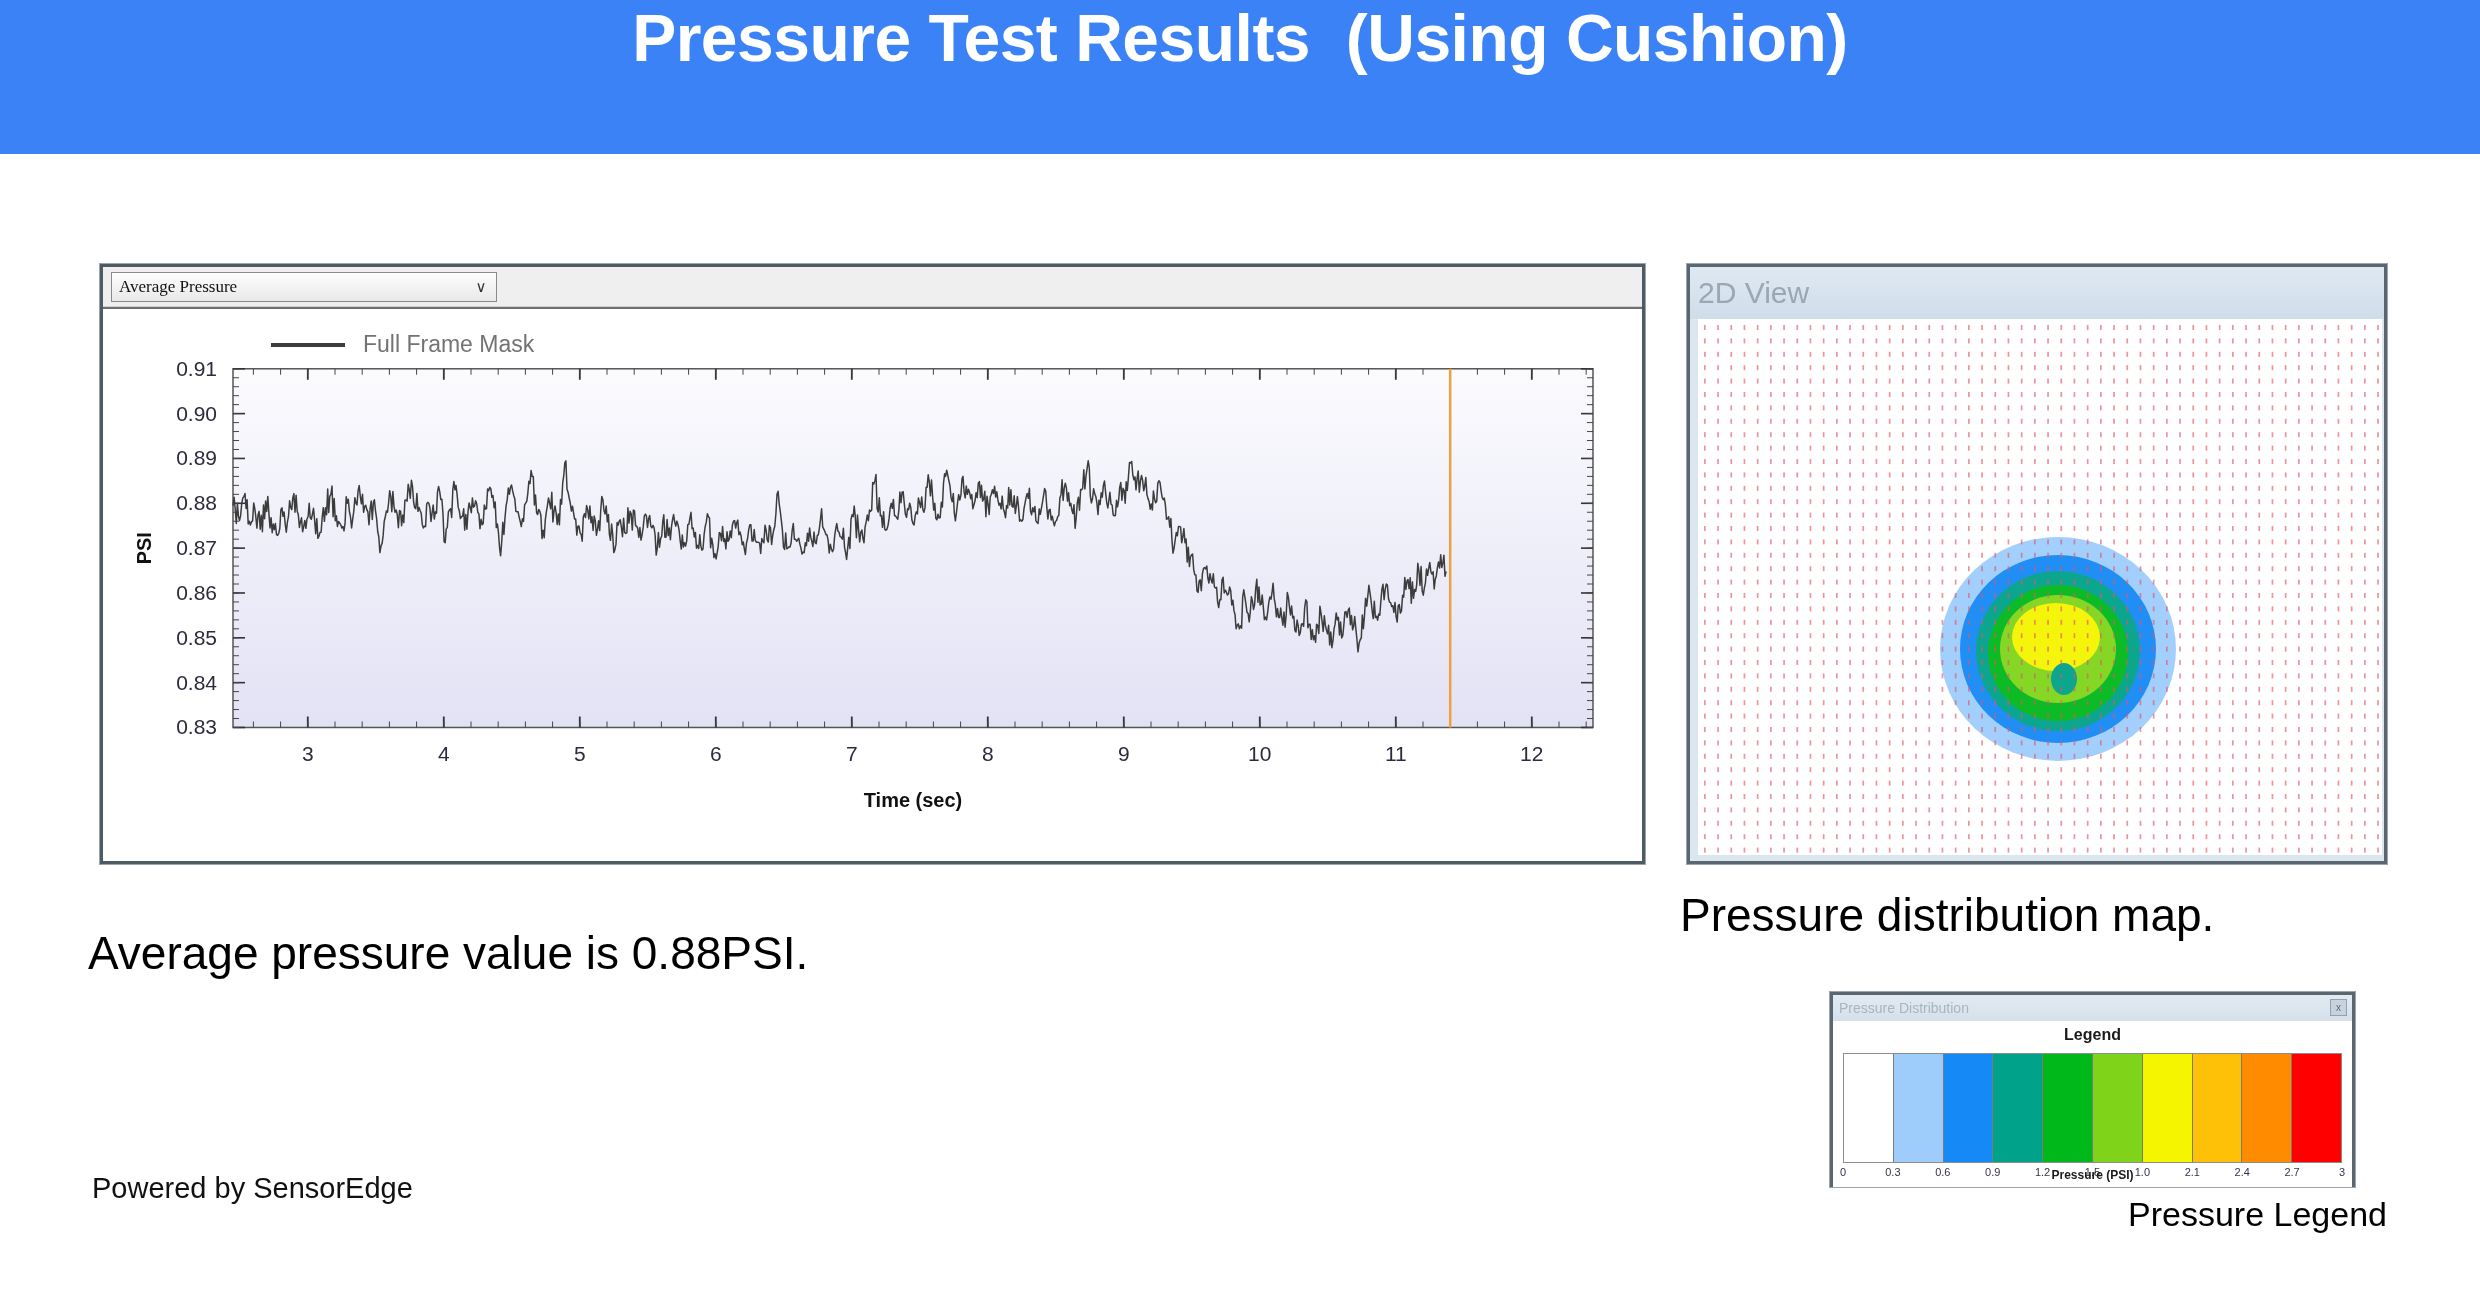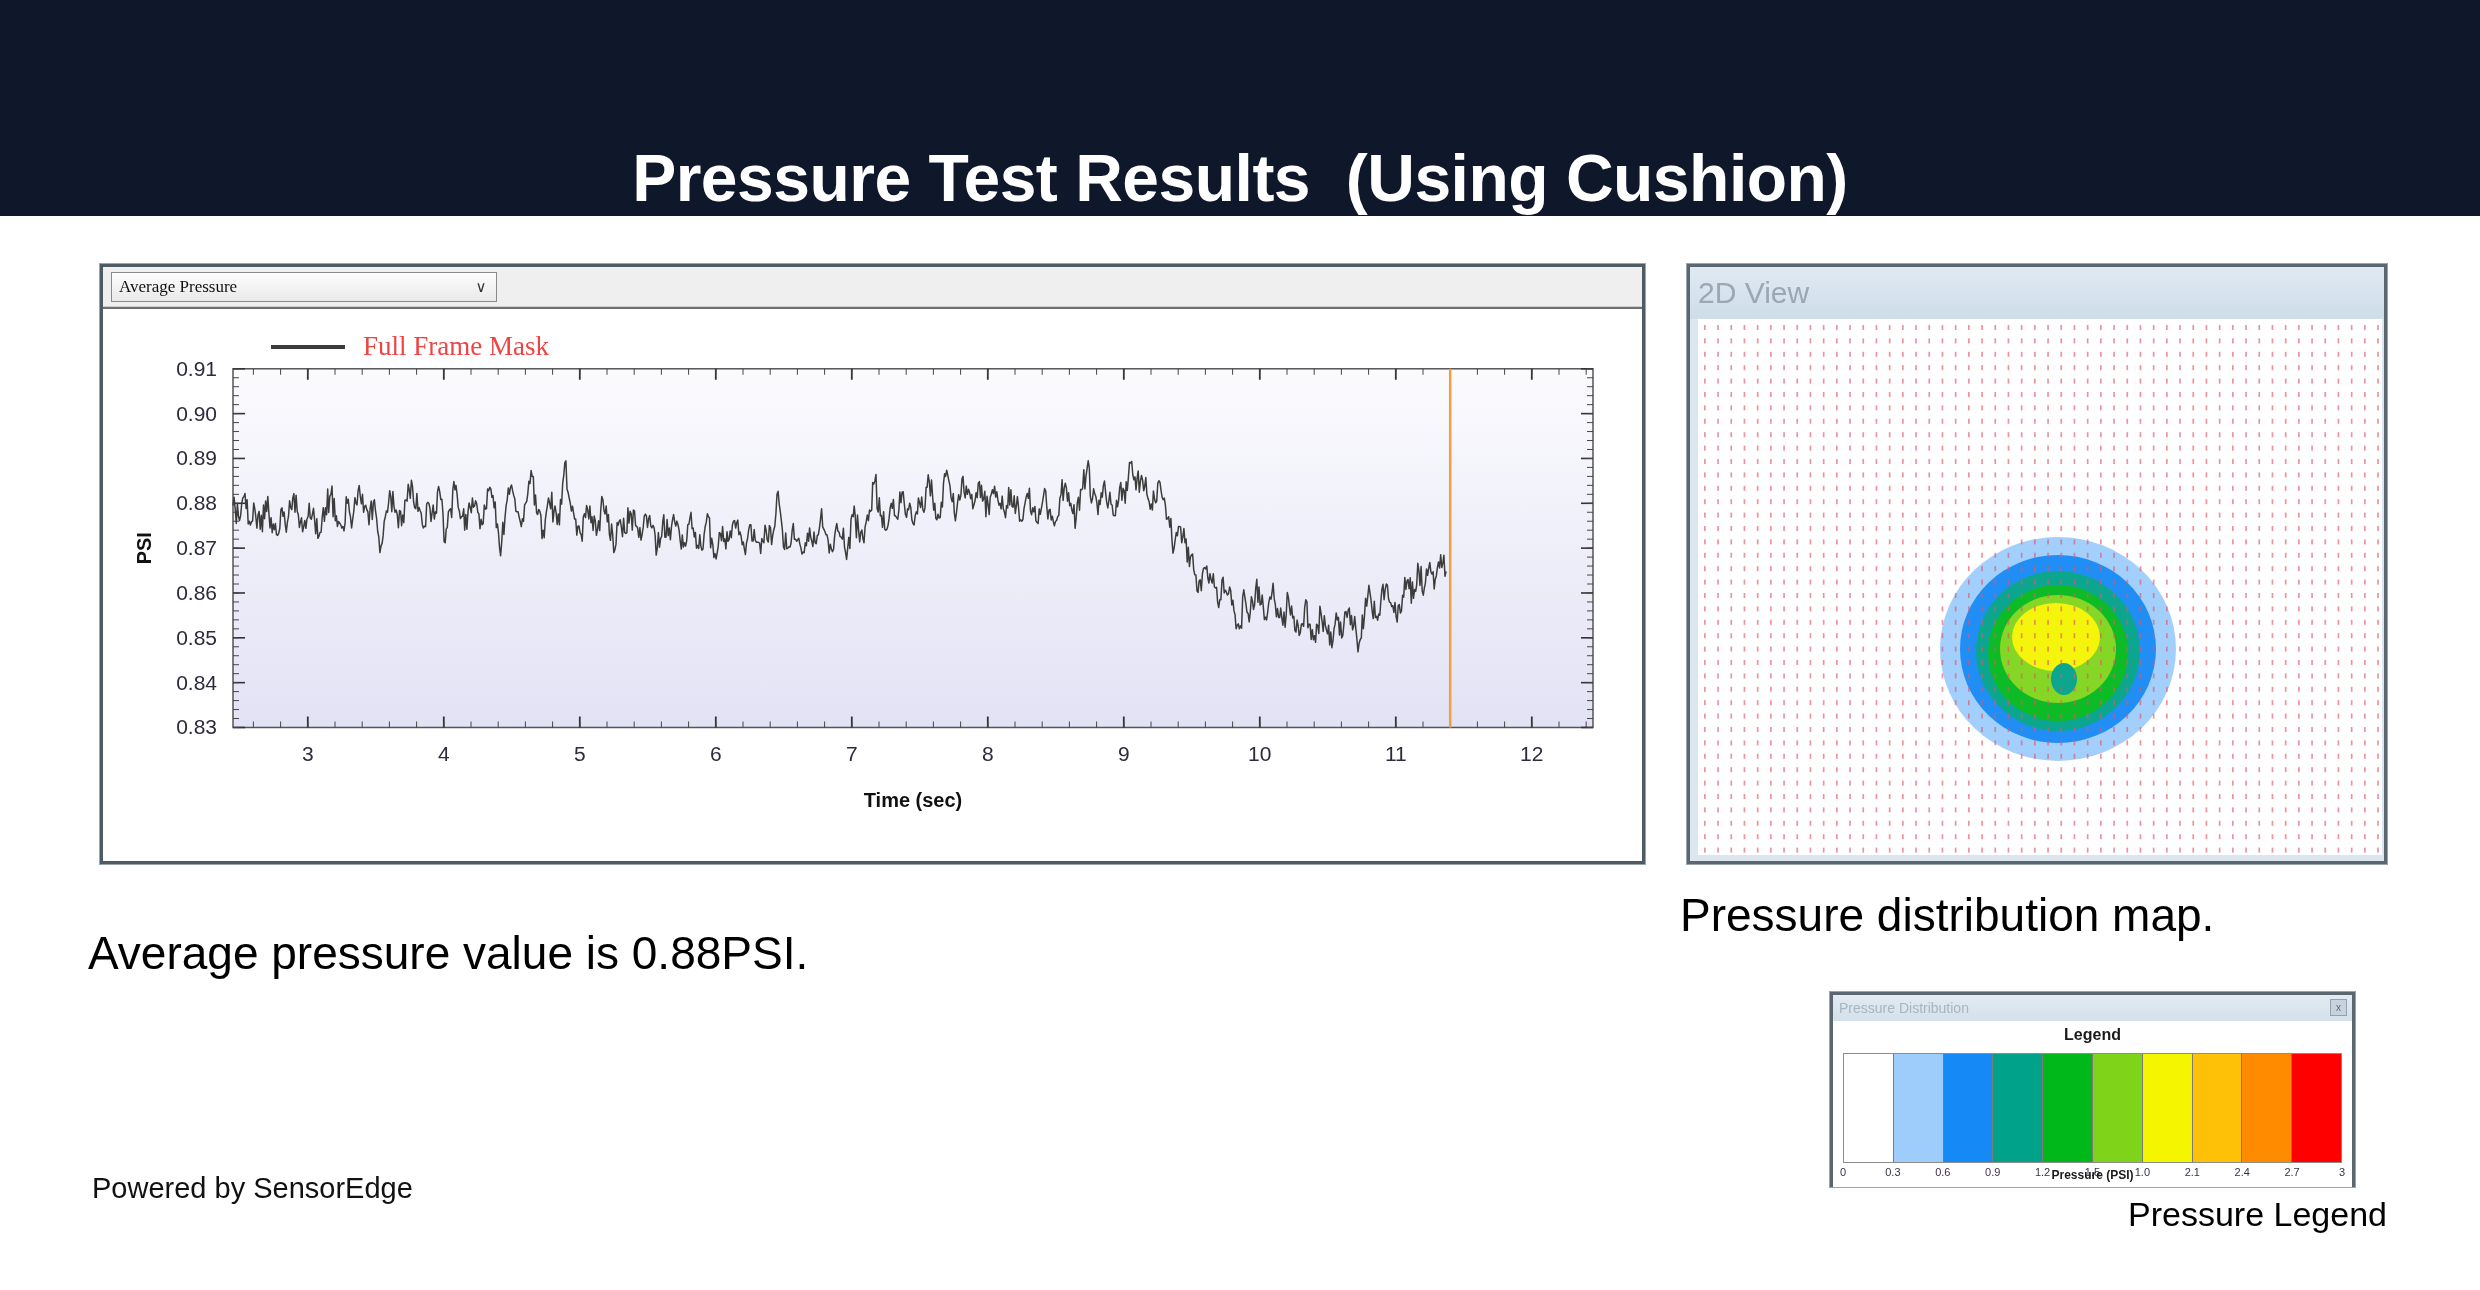--- a/index.html
+++ b/index.html
@@ -7,23 +7,23 @@
     width: 2480px; height: 1290px;
     background: #ffffff;
     font-family: "Liberation Sans", sans-serif;
     overflow: hidden;
   }
   .page { position: relative; width: 2480px; height: 1290px; background:#fff; }
 
   
   .banner {
     position: absolute; left: 0; top: 0;
-    width: 2480px; height: 216px;
-    background: #0f172a;
-    display: flex; align-items: flex-end; justify-content: center;
+    width: 2480px; height: 154px;
+    background: #3b82f6;
+    display: flex; align-items: flex-start; justify-content: center;
   }
   .banner-title {
     color: #ffffff;
     font-size: 66px;
     font-weight: bold;
     letter-spacing: -0.5px;
     white-space: pre;
     font-family: "Liberation Sans", sans-serif;
   }
 
@@ -75,22 +75,22 @@
   }
   .legend-row {
     position: absolute; left: 168px; top: 22px;
     display: flex; align-items: center; gap: 18px;
   }
   .legend-line {
     display:block; width: 74px; height: 0;
     border-top: 4px solid #3c3c3c;
   }
   .legend-text {
-    font-size: 27px; color: #ef4444;
-    font-family: Liberation Serif, serif;
+    font-size: 23px; color: #737373;
+    font-family: Liberation Sans, sans-serif;
   }
   #plot-svg { position: absolute; left: 0; top: 0; width: 100%; height: 100%; }
 
   
   #twod-window {
     left: 1687px; top: 264px;
     width: 700px; height: 600px;
     border: 3px solid #5a6670;
     background: #dce6ef;
   }

